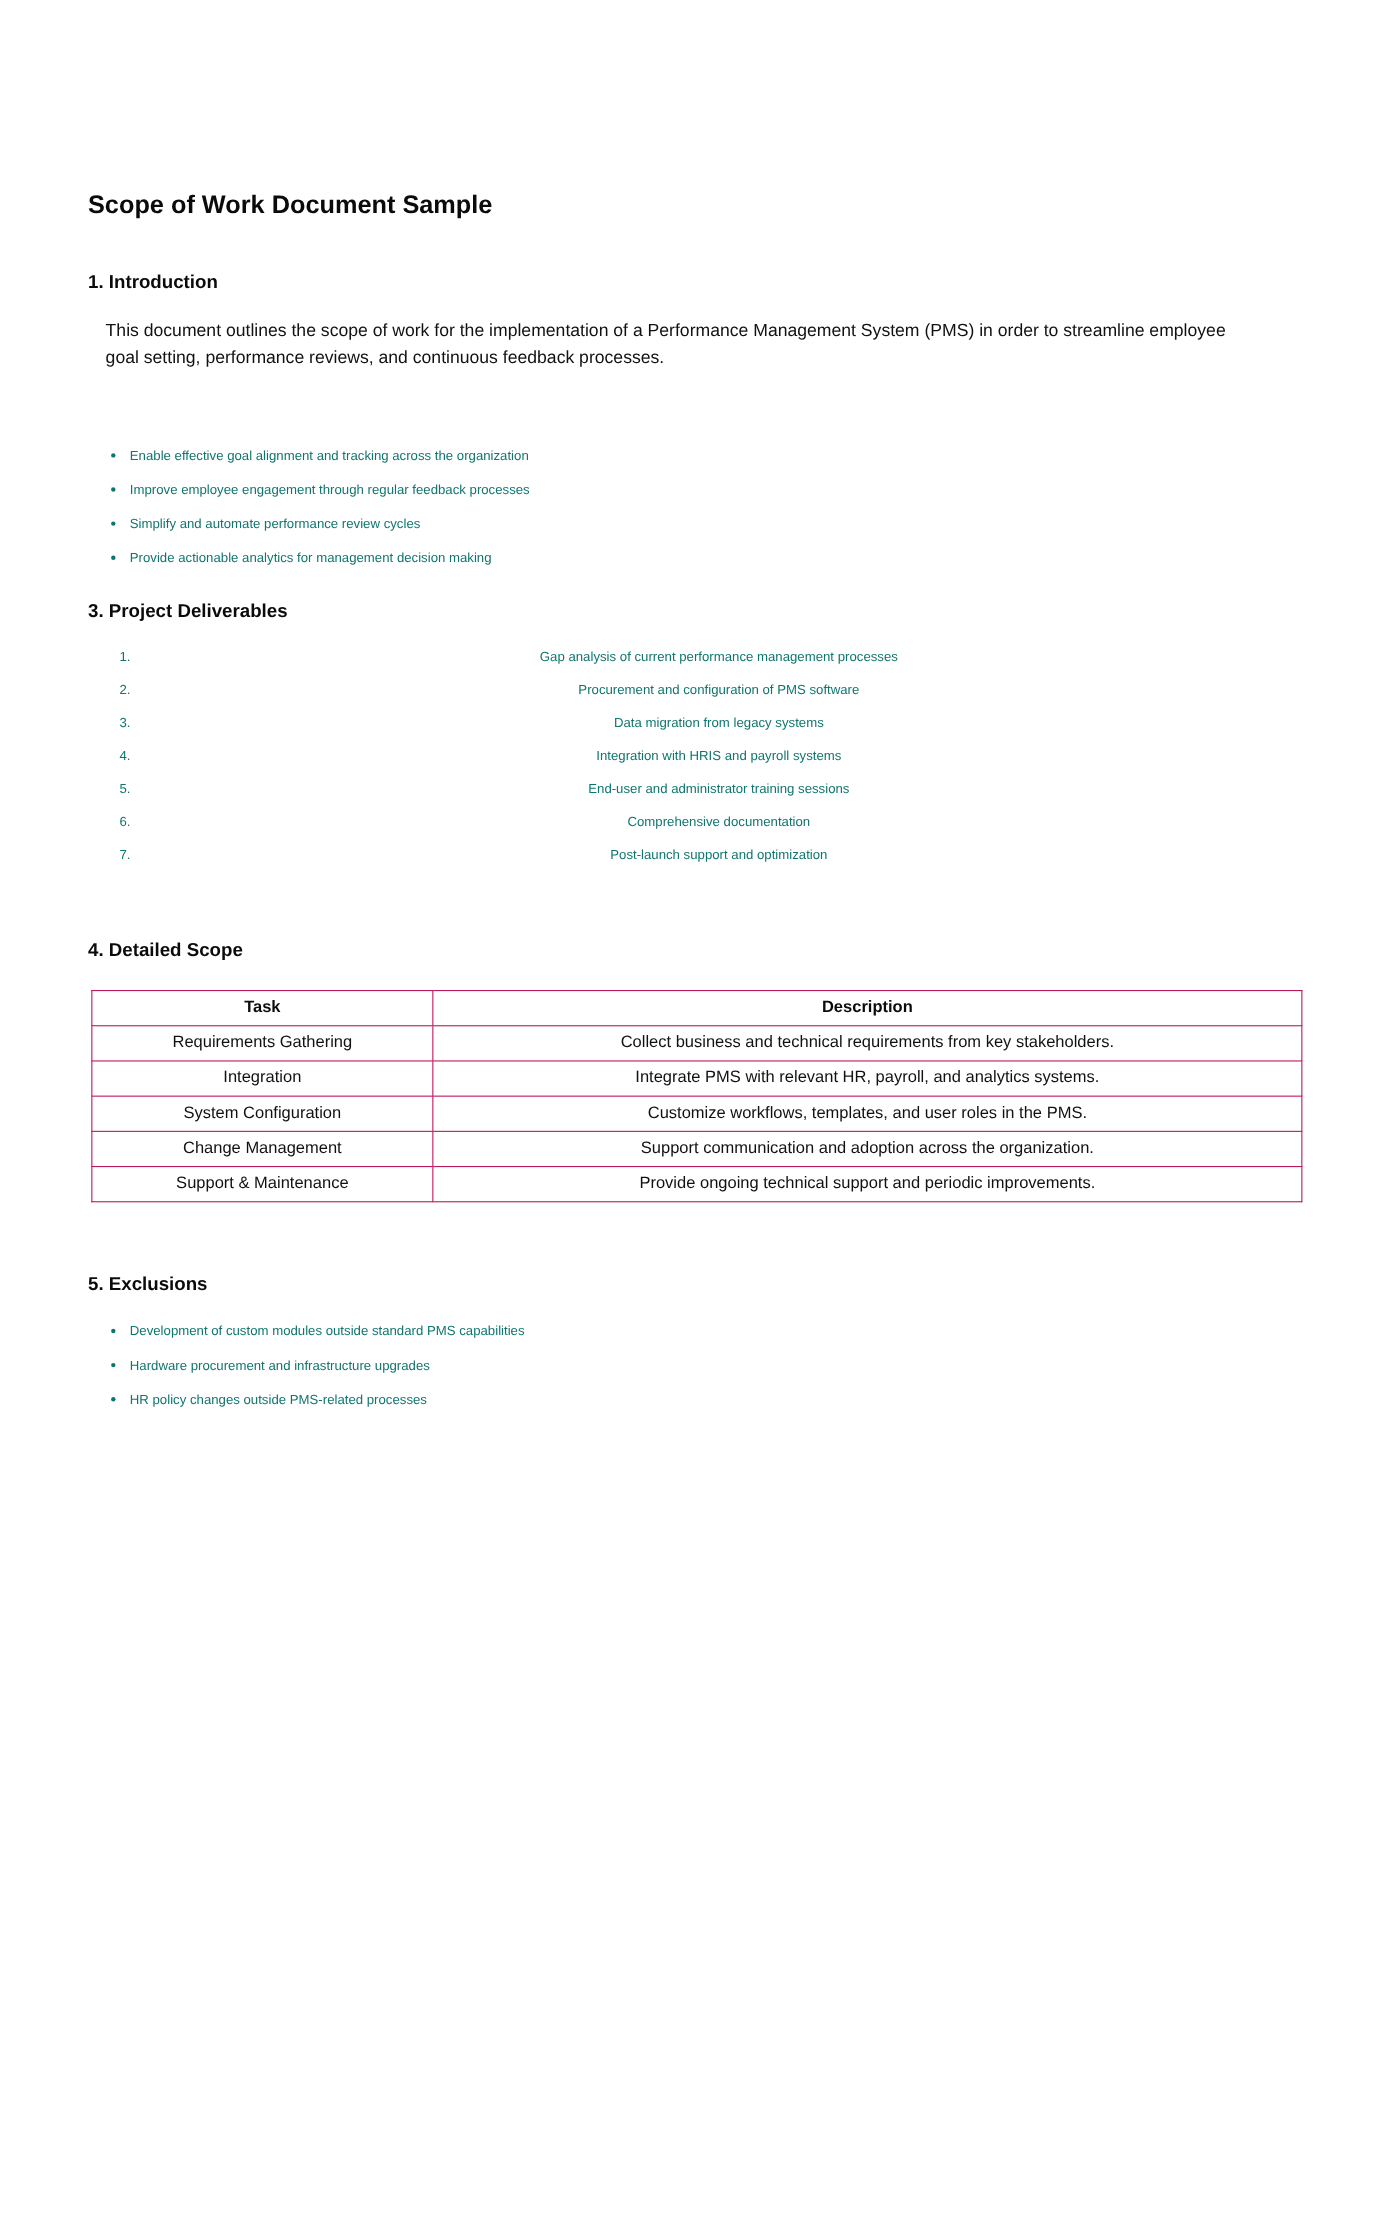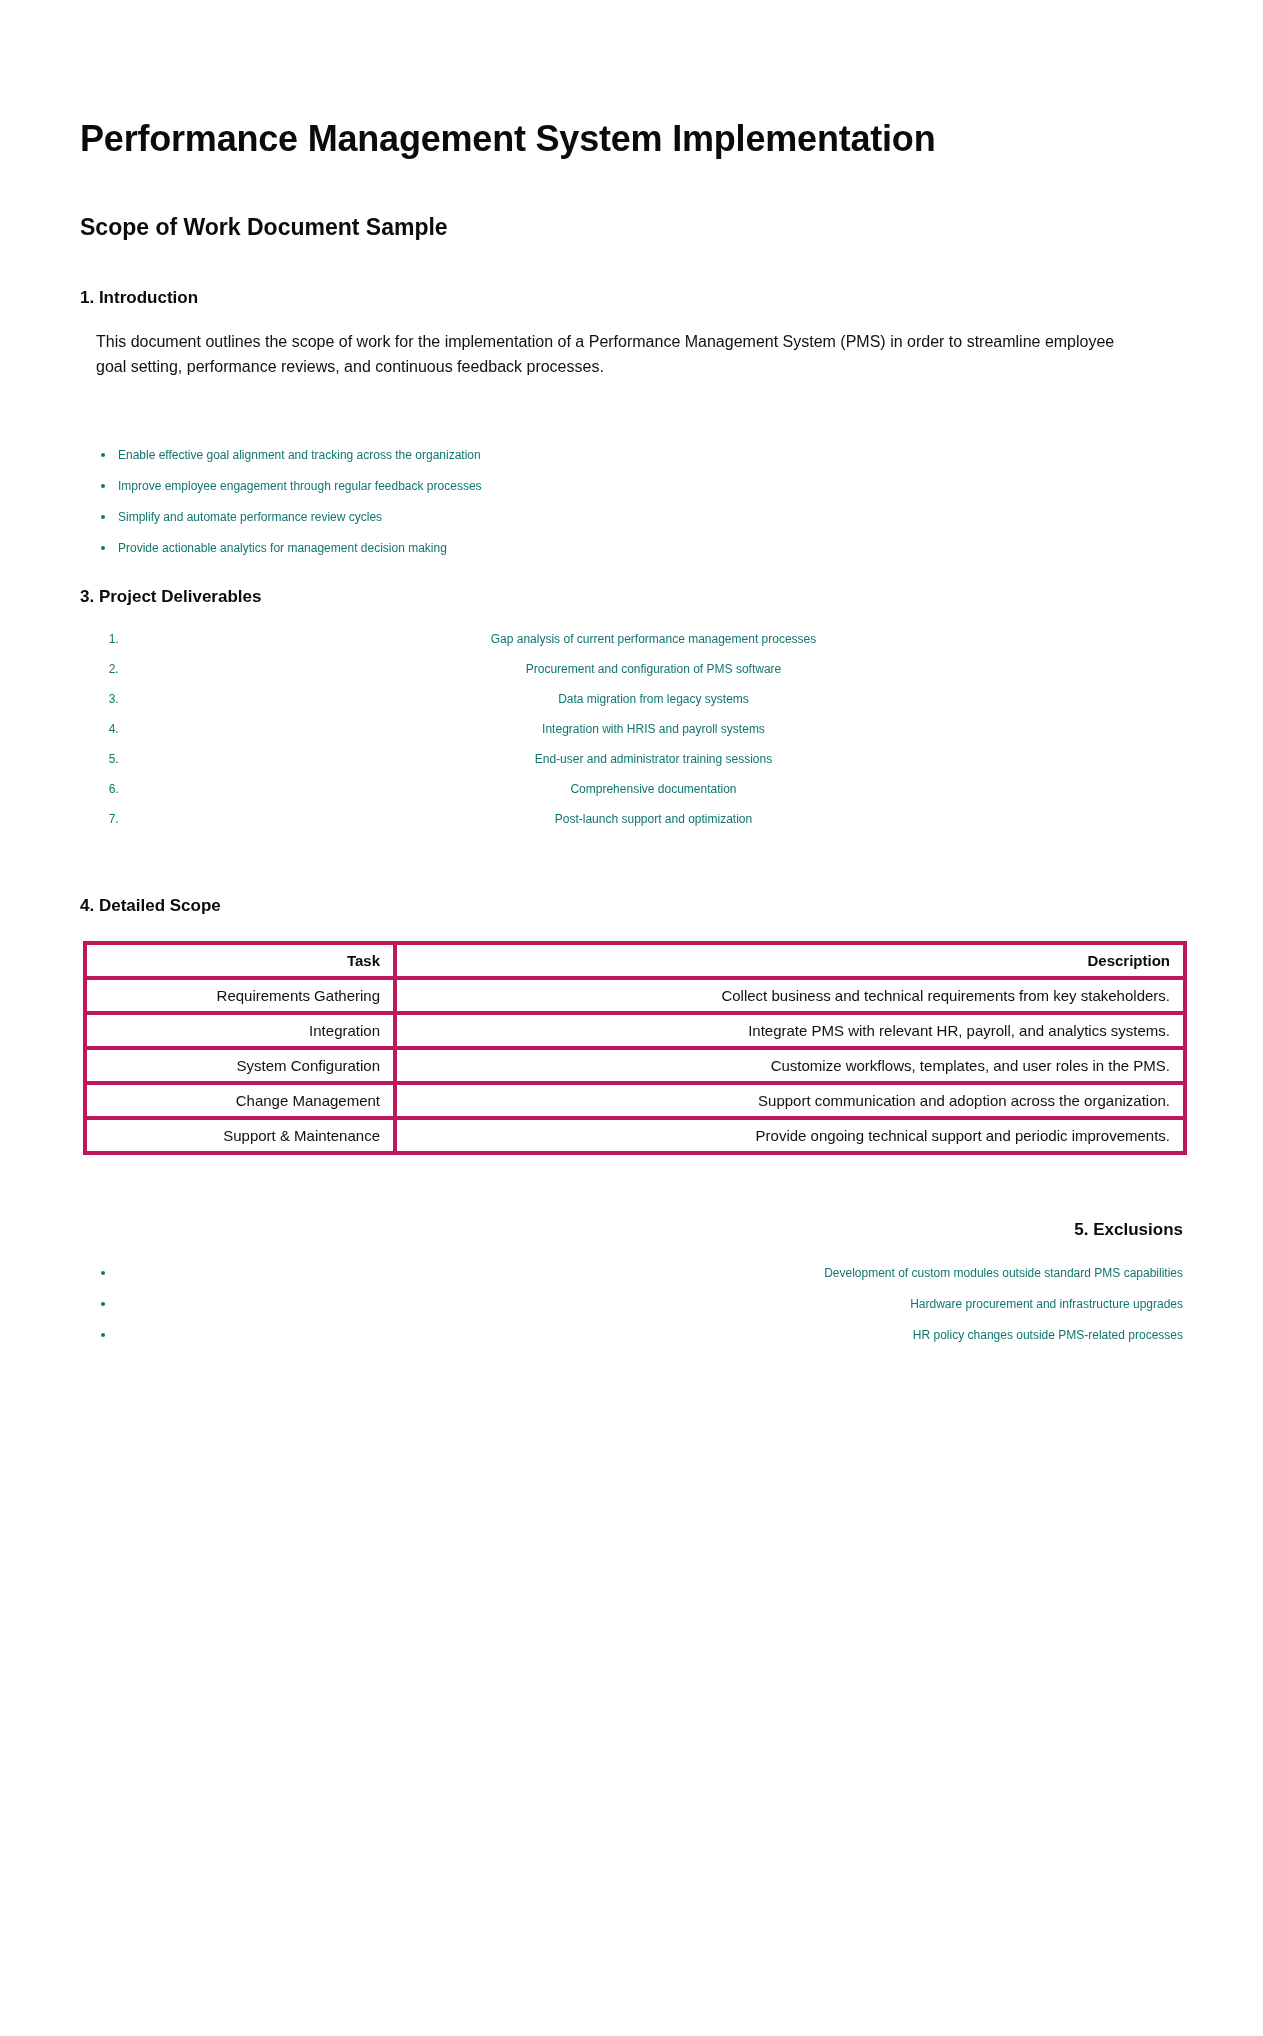--- a/index.html
+++ b/index.html
@@ -46,21 +46,21 @@
     font-size: 17px;
     font-weight: bold;
     line-height: 1.2;
     margin: 0 0 0 0;
     color: #0b0b0b;
   }
   .sec-intro       { margin-top: 46px; }
   .sec-objectives  { margin-top: 63px; }
   .sec-deliver     { margin-top: 26px; }
   .sec-scope       { margin-top: 64px; }
-  .sec-exclusions  { margin-top: 65px; text-align: right; }
+  .sec-exclusions  { margin-top: 65px; }
 
   p.body-text {
     font-size: 16px;
     line-height: 25px;
     margin: 21px 0 0 16px;
     max-width: 1020px;
     color: #111111;
   }
   ul.bullet-list, ol.numbered-list {
     font-size: 12px;
@@ -79,41 +79,40 @@
 
   table.scope-table {
     border-collapse: collapse;
     width: 1100px;
     margin: 25px 0 0 3px;
     font-size: 15px;
     table-layout: fixed;
   }
   table.scope-table th,
   table.scope-table td {
-    border: 4px solid #be185d;
-    text-align: right;
+    border: 1px solid #be185d;
+    text-align: center;
     vertical-align: middle;
     padding: 2px 13px;
     height: 27px;
     line-height: 20px;
     color: #111111;
   }
   table.scope-table th {
     font-weight: bold;
     color: #0b0b0b;
   }
   table.scope-table col.col-task { width: 310px; }
   table.scope-table col.col-desc { width: 790px; }
 </style>
 </head>
 <body>
 
 <div id="page">
 
-  <h1 class="doc-title">Performance Management System Implementation</h1>
 
   <h2 class="doc-subtitle">Scope of Work Document Sample</h2>
 
   <section class="section sec-intro">
     <h3 class="section-heading">1. Introduction</h3>
     <p class="body-text">This document outlines the scope of work for the implementation of a Performance Management System (PMS) in order to streamline employee goal setting, performance reviews, and continuous feedback processes.</p>
   </section>
 
   <section class="section sec-objectives">
     <ul class="bullet-list">

